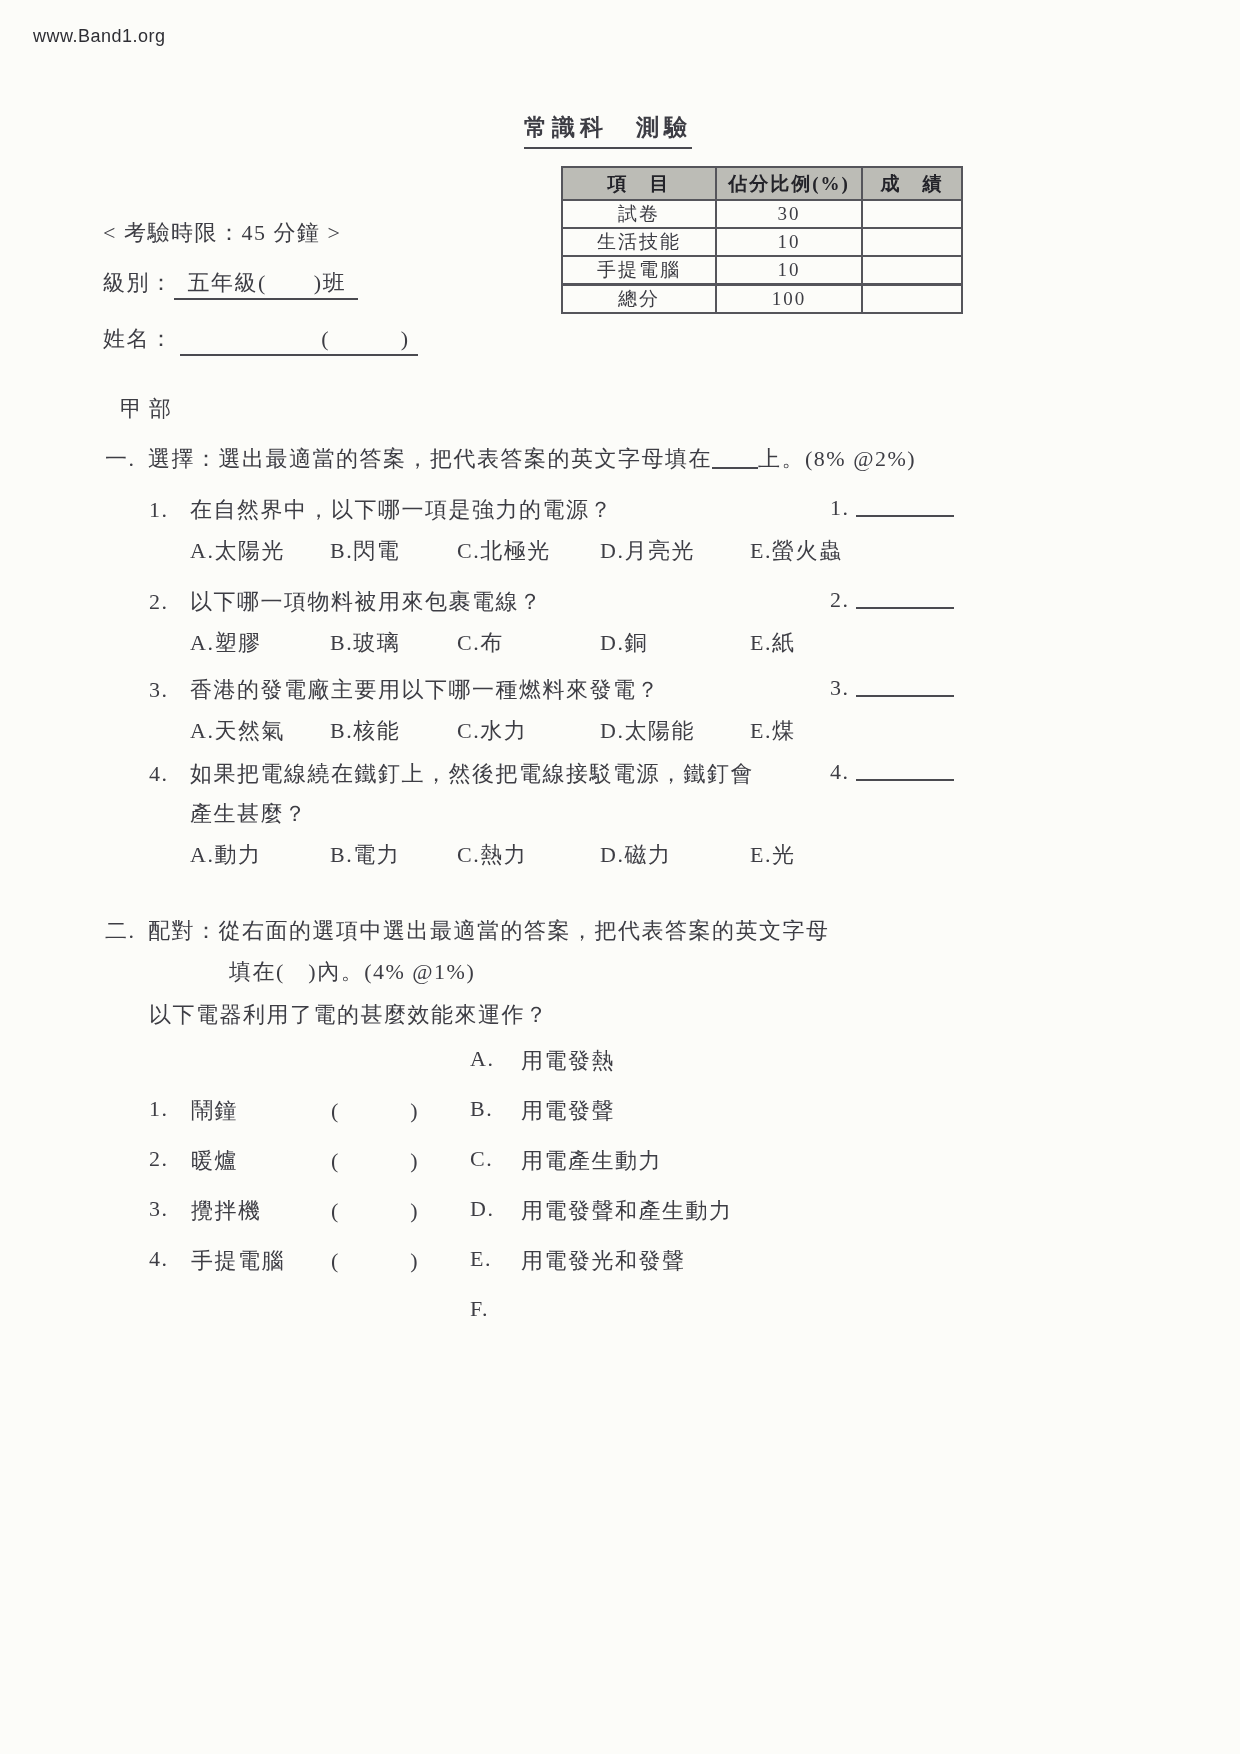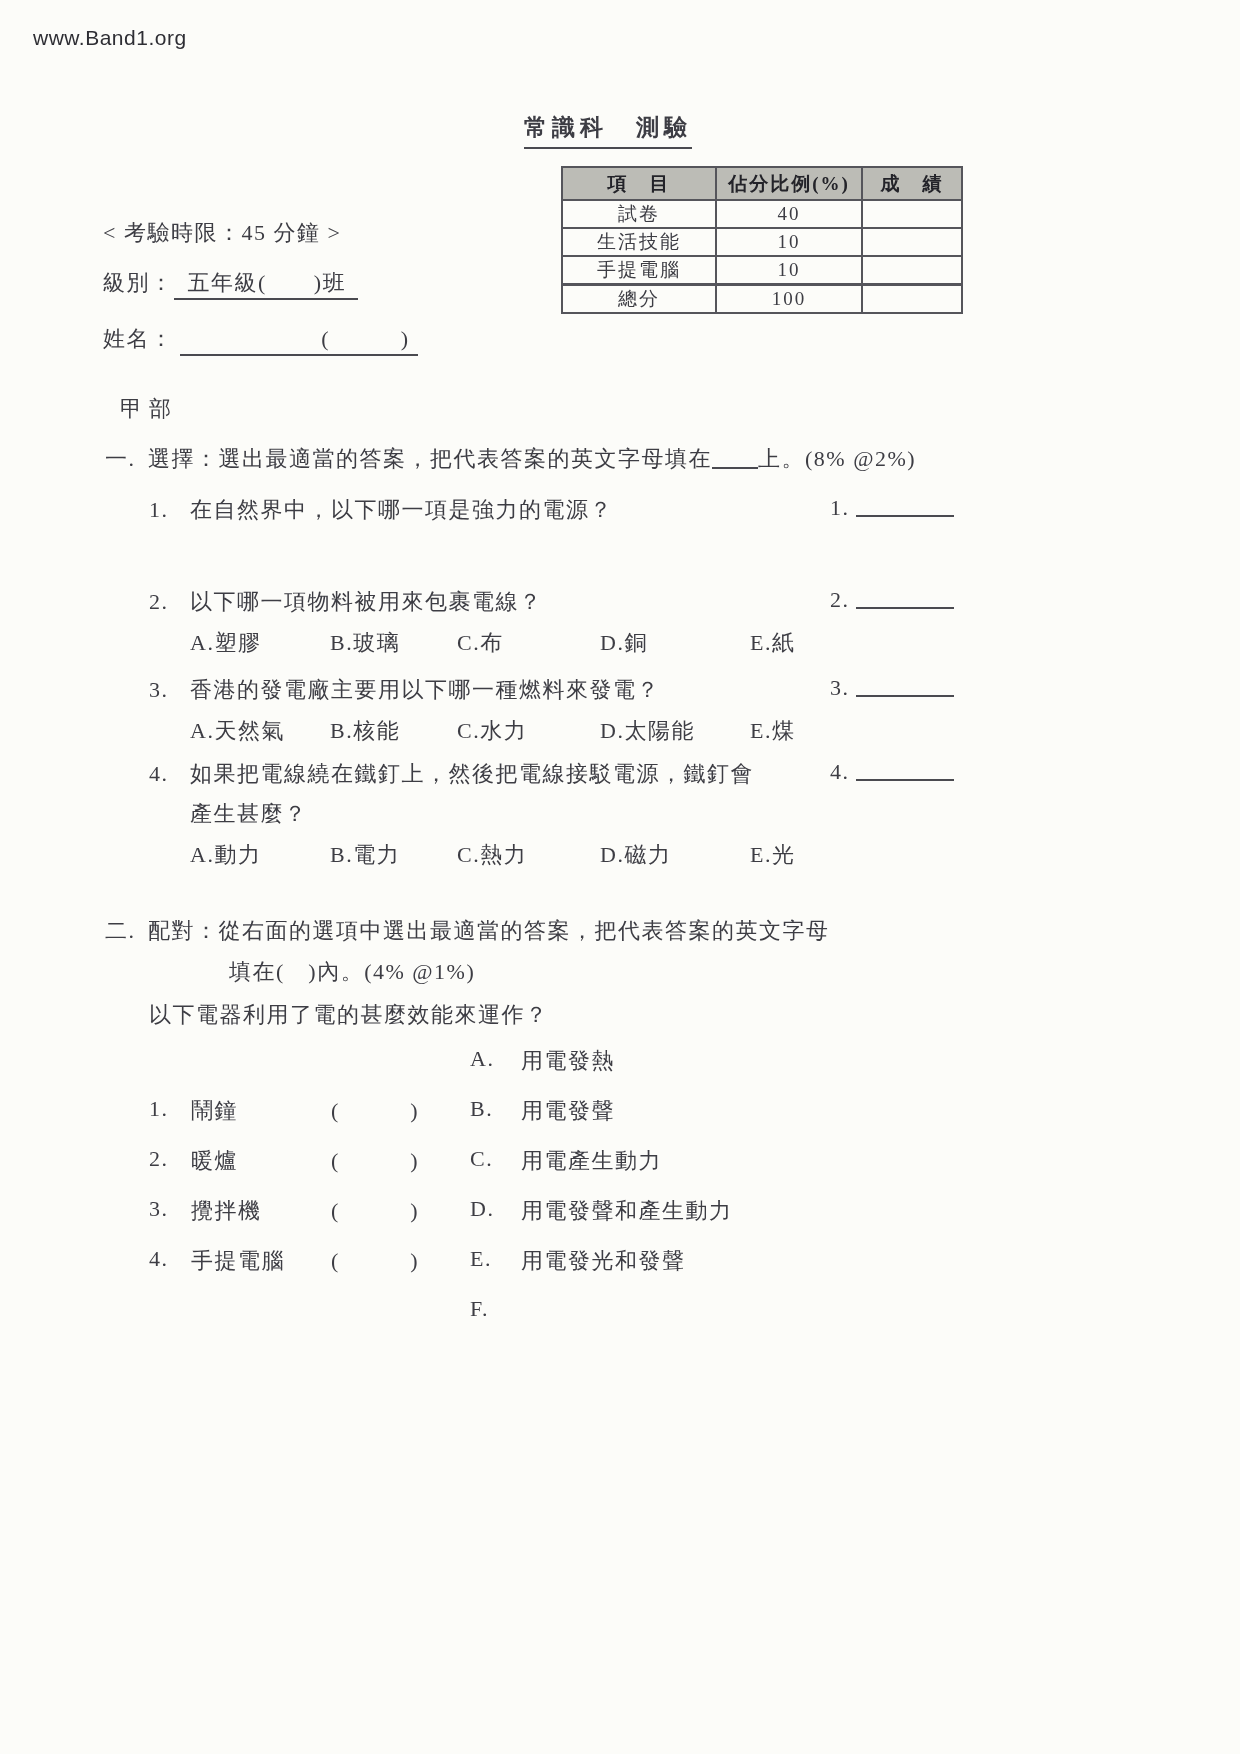--- a/index.html
+++ b/index.html
@@ -13,21 +13,21 @@
     color: #3d3d44;
     font-size: 22px;
     letter-spacing: 1.5px;
     overflow: hidden;
   }
   .abs { position: absolute; }
 
   .watermark {
     left: 33px; top: 26px;
     font-family: "Liberation Sans", "DejaVu Sans", sans-serif;
-    font-size: 21px; color: #2e2e34; letter-spacing: 0.5px;
+    font-size: 18px; color: #2e2e34; letter-spacing: 0.5px;
   }
 
   .doc-title {
     left: 524px; top: 112px;
     font-size: 23px; font-weight: bold; letter-spacing: 5px;
     border-bottom: 2px solid #4a4a50; padding-bottom: 4px;
   }
 
   table.score-table {
     left: 561px; top: 166px;
@@ -100,21 +100,21 @@
 
   <table class="abs score-table">
     <tbody>
         <tr class="hdr">
       <td class="col-item">項　目</td>
       <td class="col-pct">佔分比例(%)</td>
       <td class="col-score">成　績</td>
     </tr>
     <tr>
       <td>試卷</td>
-      <td>40</td>
+      <td>30</td>
       <td></td>
     </tr>
     <tr>
       <td>生活技能</td>
       <td>10</td>
       <td></td>
     </tr>
     <tr>
       <td>手提電腦</td>
       <td>10</td>
@@ -142,20 +142,23 @@
 
   <div class="abs part-heading">
     <span class="hnum">一.</span><span>選擇：選出最適當的答案，把代表答案的英文字母填在</span><span class="inline-blank"></span><span>上。(8% @2%)</span>
   </div>
 
   <div class="question q1">
     <div class="qrow">
       <span class="qnum">1.</span><span>在自然界中，以下哪一項是強力的電源？</span>
       <span class="q-answer"><span>1.</span><span class="ans-line"></span></span>
     </div>
+    <div class="options">
+      <span class="opt opt-0">A.太陽光</span><span class="opt opt-1">B.閃電</span><span class="opt opt-2">C.北極光</span><span class="opt opt-3">D.月亮光</span><span class="opt">E.螢火蟲</span>
+    </div>
   </div>
 
   <div class="question q2">
     <div class="qrow">
       <span class="qnum">2.</span><span>以下哪一項物料被用來包裹電線？</span>
       <span class="q-answer"><span>2.</span><span class="ans-line"></span></span>
     </div>
     <div class="options">
       <span class="opt opt-0">A.塑膠</span><span class="opt opt-1">B.玻璃</span><span class="opt opt-2">C.布</span><span class="opt opt-3">D.銅</span><span class="opt">E.紙</span>
     </div>

